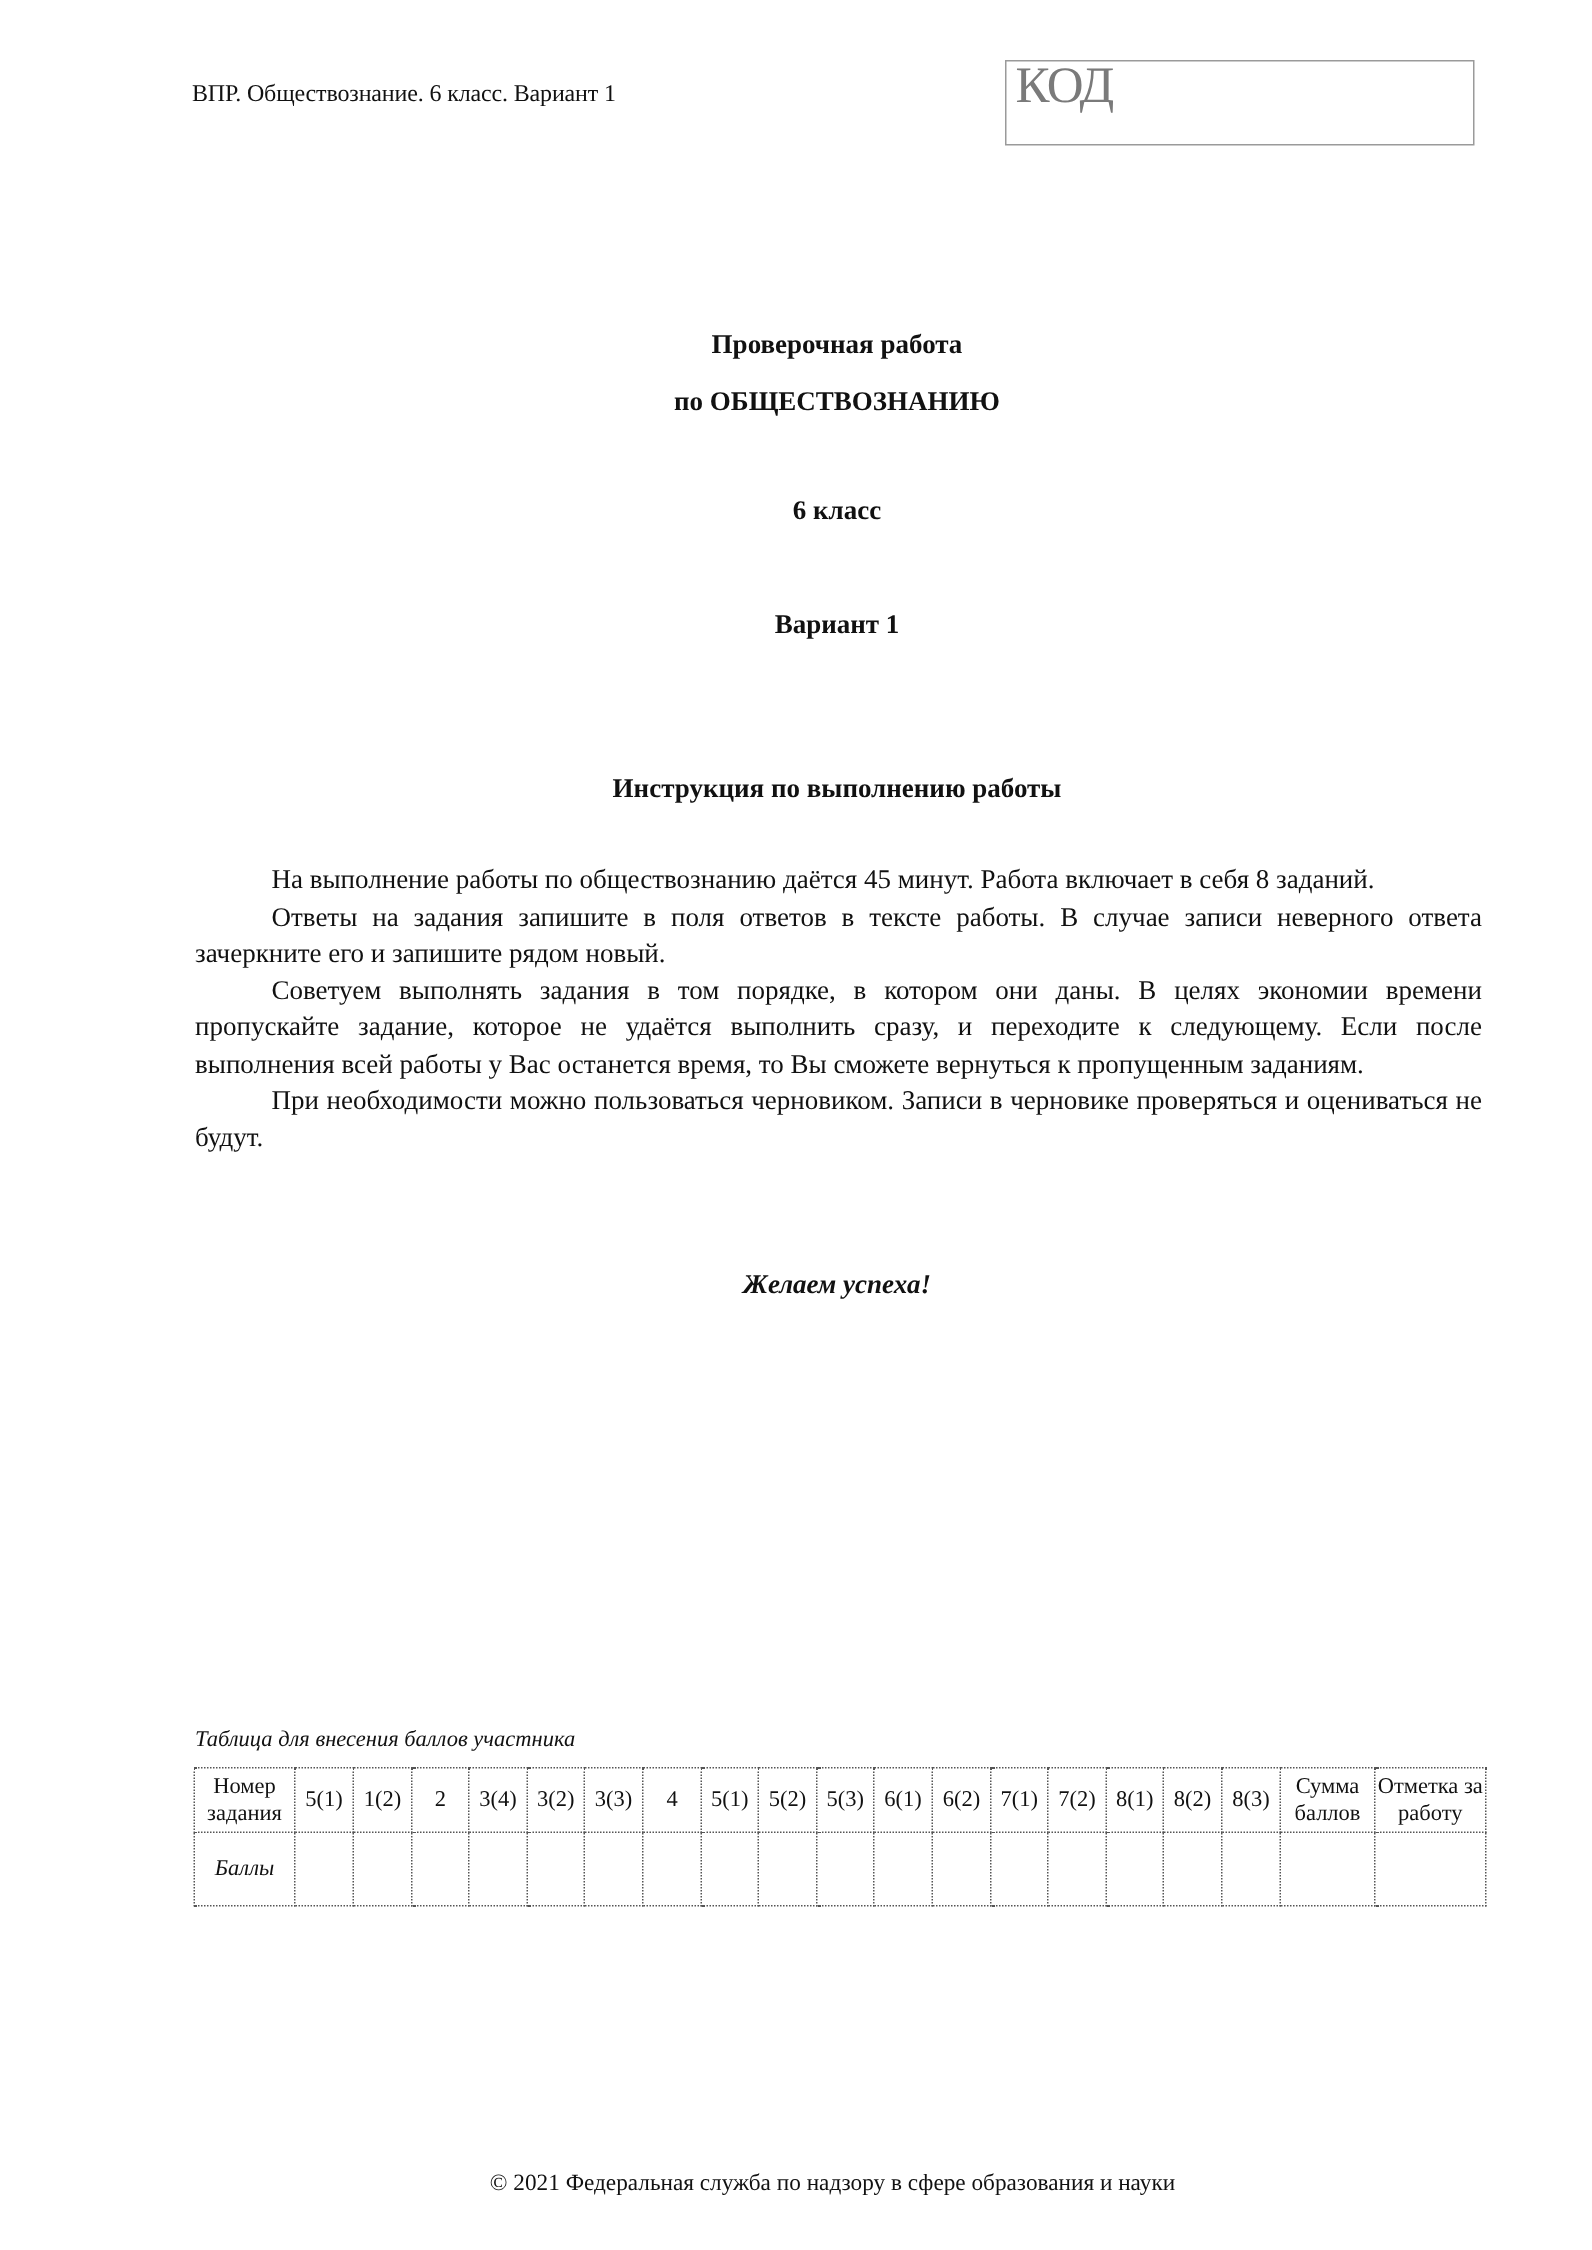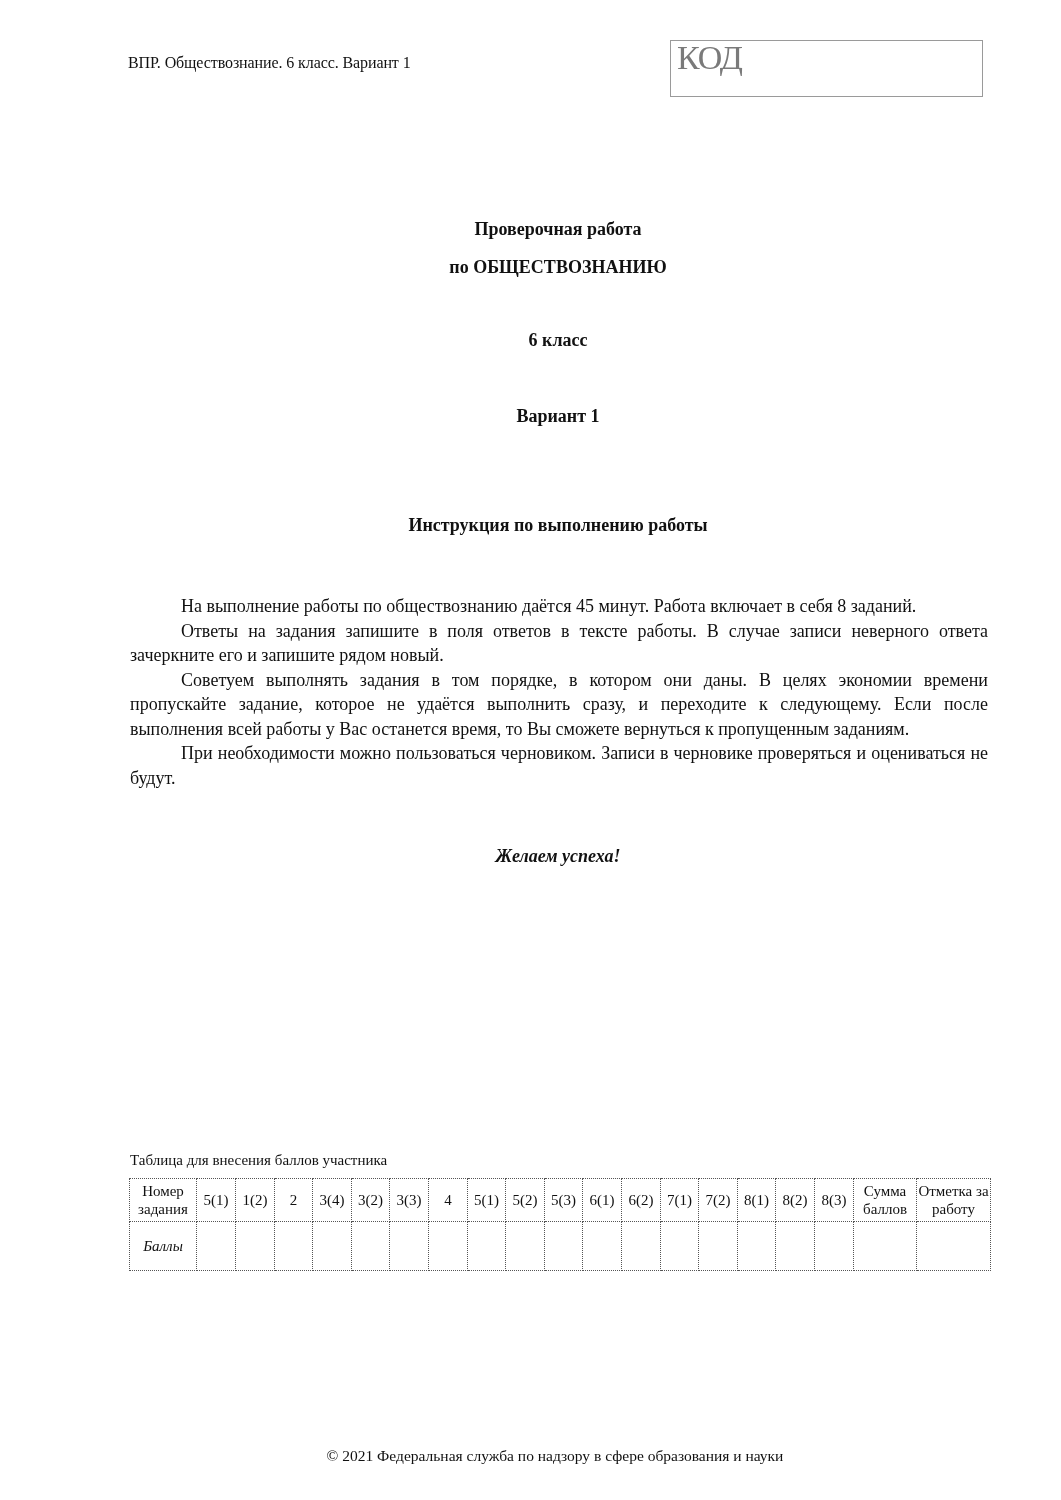--- a/index.html
+++ b/index.html
@@ -53,40 +53,40 @@
     .t4 { top: 406px; }
     .t5 { top: 515px; }
     .instructions {
       position: absolute;
       left: 130px;
       top: 574px;
       width: 858px;
       font-size: 18px;
       line-height: 24.5px;
       text-align: justify;
-      margin-top: 20px;
     }
     .instructions p {
       margin: 0;
       text-indent: 51px;
     }
     .wish {
       position: absolute;
       left: 0;
       width: 1116px;
       top: 846px;
       text-align: center;
       font-weight: bold;
       font-style: italic;
       font-size: 18px;
     }
     .table-caption {
       position: absolute;
       left: 130px;
       top: 1152px;
+      font-style: italic;
       font-size: 15px;
     }
     table.scores {
       position: absolute;
       left: 129px;
       top: 1178px;
       border-collapse: collapse;
       font-size: 15px;
       table-layout: fixed;
     }

